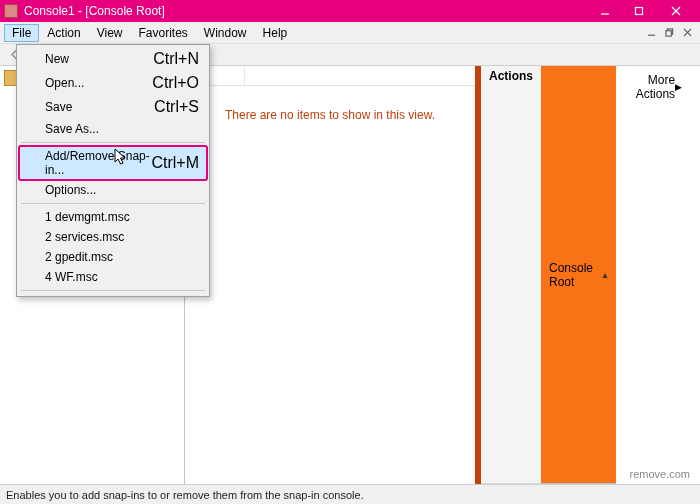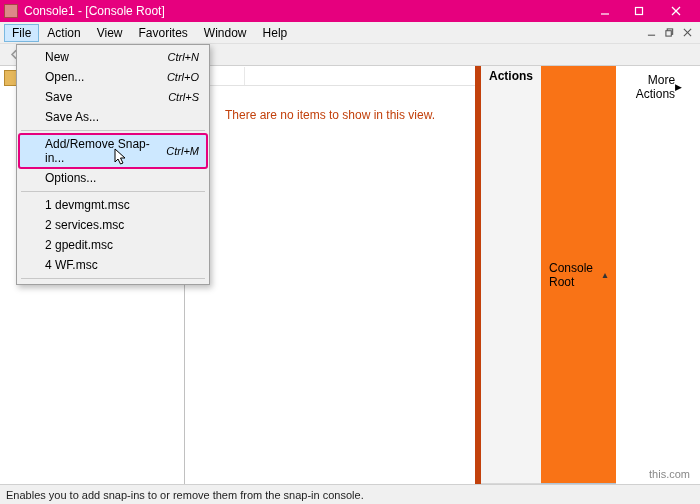--- a/index.html
+++ b/index.html
@@ -207,22 +207,21 @@
       display:flex;
       align-items:center;
       padding: 3px 8px 3px 26px;
       font-size:12px;
       color:#000;
       position:relative;
     }
     .dd-item .shortcut {
       margin-left:auto;
       color:#000;
-      font-size:11px;
-      font-style:italic;
+      font-size:16px;
     }
     .dd-item.highlight {
       background:#cde8ff;
     }
     .dd-item.boxed {
       outline: 2px solid #e6007e;
       outline-offset:-1px;
       border-radius:2px;
     }
     .dd-sep {
@@ -381,13 +380,13 @@
   </div>
   <div class="dd-sep"></div>
 </div>
 
 <div class="cursor">
   <svg width="16" height="20" viewBox="0 0 16 20">
     <path d="M1 1 L1 14 L4 11 L6.5 16 L9 15 L6.5 10 L11 10 Z" fill="#fff" stroke="#000" stroke-width="1"></path>
   </svg>
 </div>
 
-<div class="watermark">this.com</div>
+<div class="watermark">remove.com</div>
 
 </body></html>

